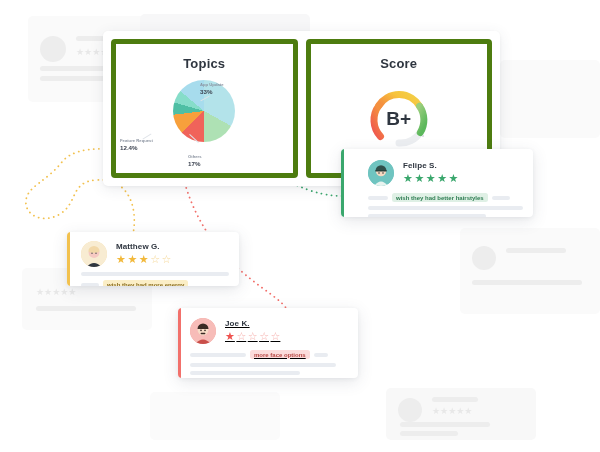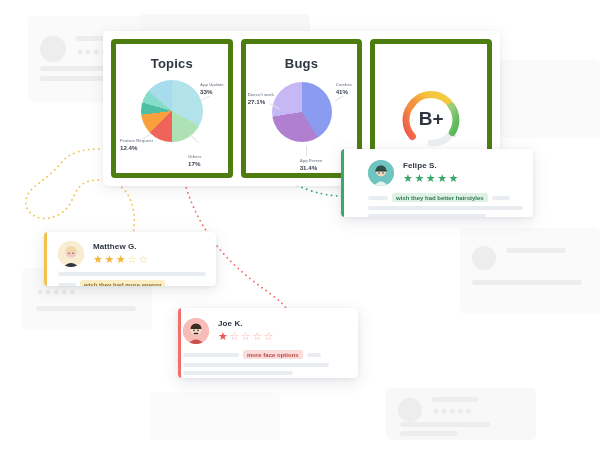--- a/index.html
+++ b/index.html
@@ -175,48 +175,23 @@
             <span>Others</span>
             <b>17%</b>
           </div>
           <div class="lbl t-feature">
             <span>Feature Request</span>
             <b>12.4%</b>
           </div>
         </div>
       </div>
 
+
       <div class="panel">
-        <div class="panel-title">Bugs</div>
-        <div class="pie-wrap">
-          <div class="pie bugs" style="background:conic-gradient(
-                  #8b9bf0 0deg 148deg,
-                  #b07fd0 148deg 261deg,
-                  #c6b8f5 261deg 360deg);"></div>
-
-          <div class="leader" style="left:88px;top:22px;width:10px;height:1px;transform:rotate(-30deg);"></div>
-          <div class="leader" style="left:24px;top:30px;width:10px;height:1px;transform:rotate(30deg);"></div>
-          <div class="leader" style="left:60px;top:70px;width:1px;height:10px;"></div>
-
-          <div class="lbl b-crashes">
-            <span>Crashes</span>
-            <b>41%</b>
-          </div>
-          <div class="lbl b-doesnt">
-            <span>Doesn't work</span>
-            <b>27.1%</b>
-          </div>
-          <div class="lbl b-freeze">
-            <span>App Freeze</span>
-            <b>31.4%</b>
-          </div>
-        </div>
-      </div>
-
-      <div class="panel">
+        <div class="panel-title">Score</div>
         <div class="gauge-wrap">
           <div class="gauge">
             <svg width="70" height="70" viewBox="0 0 70 70">
               <defs>
                 <linearGradient id="gA" x1="0" y1="1" x2="0.4" y2="0">
                   <stop offset="0%" stop-color="#ef5350"></stop>
                   <stop offset="100%" stop-color="#f4903f"></stop>
                 </linearGradient>
                 <linearGradient id="gB" x1="0" y1="0.6" x2="1" y2="0.2">
                   <stop offset="0%" stop-color="#f4903f"></stop>
@@ -277,21 +252,21 @@
           <div class="seg" style="width:20px;"></div>
           <span class="hl" style="background:#dff0e5;color:#2e7d52;">wish they had better hairstyles</span>
           <div class="seg" style="width:18px;"></div>
         </div>
         <div class="rline" style="width:155px;"></div>
         <div class="rline" style="width:118px;"></div>
       </div>
     </div>
   </div>
 
-  <div class="rcard" style="left:44px;top:232px;width:172px;height:54px;">
+  <div class="rcard" style="left:67px;top:232px;width:172px;height:54px;">
     <div class="accent" style="background:#f2c14e;"></div>
     <div class="rbody" style="padding:9px 10px 8px 11px;">
       <div class="rhead">
         <div class="avatar" style="background:#f6e3b8;">
           <svg width="26" height="26" viewBox="0 0 26 26">
             <circle cx="13" cy="13" r="13" fill="#f8ecd2"></circle>
             <path d="M5.5 26 q7.5 -8 15 0 z" fill="#2f3640"></path>
             <circle cx="13" cy="11.5" r="5.4" fill="#f6c9c2"></circle>
             <path d="M7.4 10.5 a5.6 5.6 0 0 1 11.2 0 q-5.6 3 -11.2 0 z" fill="#f2d8a8"></path>
             <circle cx="11" cy="12.2" r=".7" fill="#4a4a4a"></circle>
@@ -314,21 +289,21 @@
         <div class="rowmix">
           <div class="seg" style="width:18px;"></div>
           <span class="hl" style="background:#fbeec6;color:#8a6d1f;">wish they had more energy</span>
         </div>
       </div>
     </div>
   </div>
 
   <div class="rcard" style="left:178px;top:308px;width:180px;height:70px;">
     <div class="accent" style="background:#f2706b;"></div>
-    <div class="rbody" style="padding:10px 11px 9px 2px;">
+    <div class="rbody" style="padding:10px 11px 9px 9px;text-decoration:underline;">
       <div class="rhead">
         <div class="avatar" style="background:#f3a8a4;">
           <svg width="26" height="26" viewBox="0 0 26 26">
             <circle cx="13" cy="13" r="13" fill="#f7bcb8"></circle>
             <path d="M5 26 q8 -9 16 0 z" fill="#c94f4a"></path>
             <circle cx="13" cy="12" r="5.4" fill="#f8ddc8"></circle>
             <path d="M7.5 11 a5.5 5.5 0 0 1 11 0 z" fill="#3a2a24"></path>
             <circle cx="11" cy="12.4" r=".8" fill="#3a2a24"></circle>
             <circle cx="15" cy="12.4" r=".8" fill="#3a2a24"></circle>
             <rect x="10.6" y="14.8" width="4.8" height="1.5" rx=".7" fill="#3a2a24"></rect>

